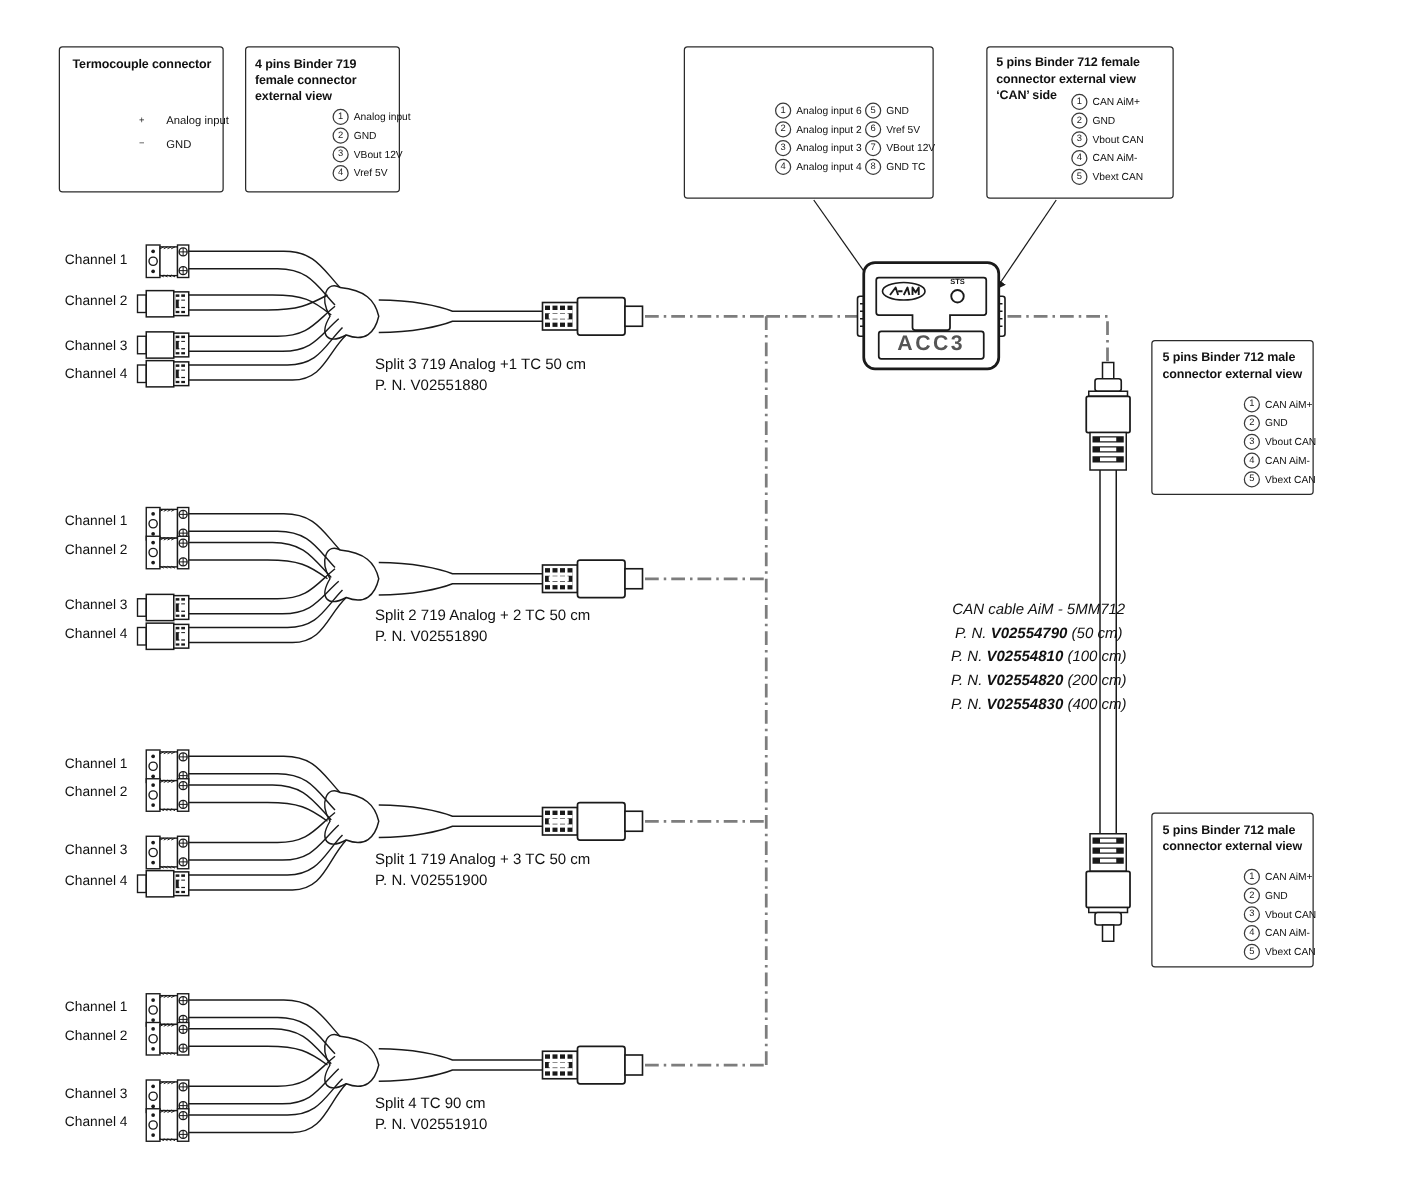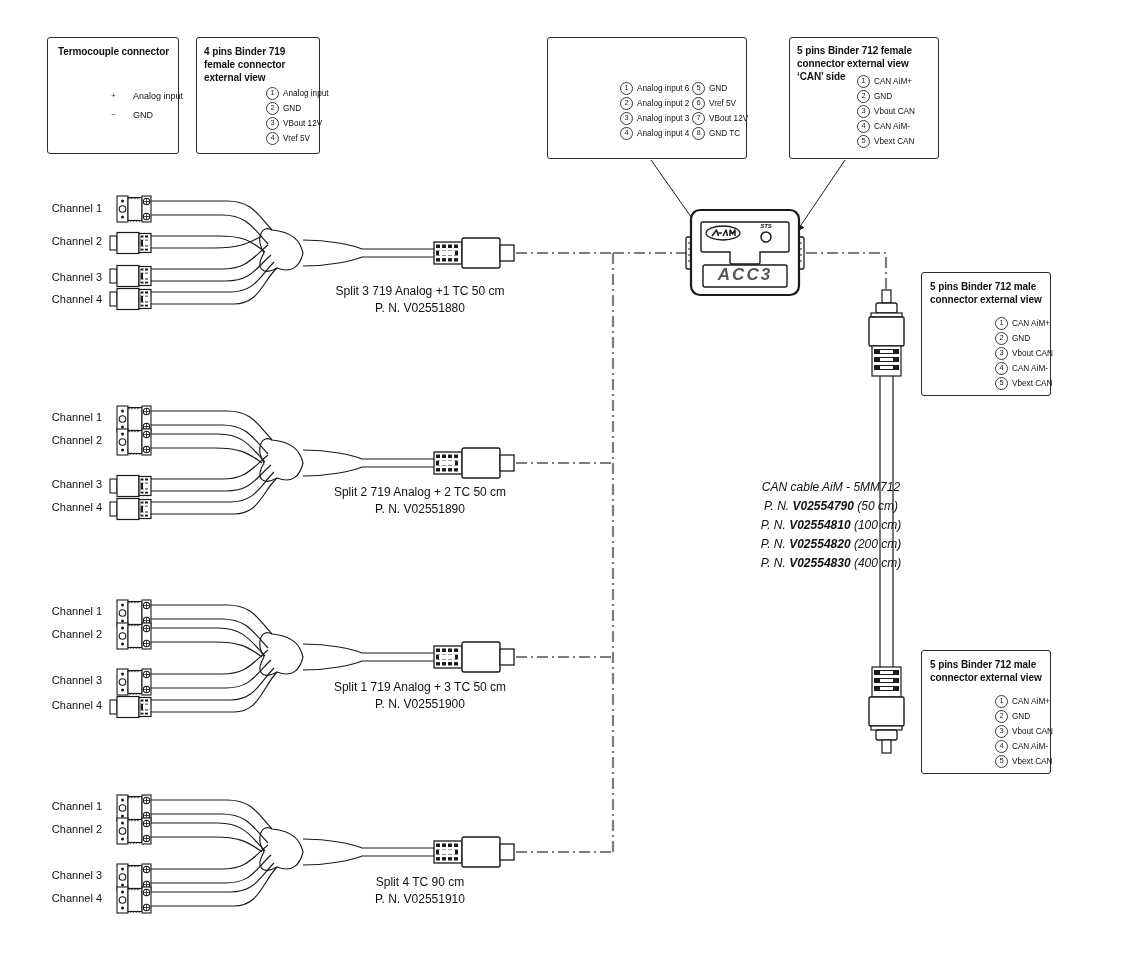--- a/index.html
+++ b/index.html
@@ -11,23 +11,23 @@
   
   .box{position:absolute;border:1px solid #2b2b2b;border-radius:3px;background:#fff;box-sizing:border-box;}
   .box-title{position:absolute;font-size:10px;line-height:13px;font-weight:700;color:#111;letter-spacing:-0.1px;}
   .pinlist{position:absolute;}
   .pinrow{display:flex;align-items:center;height:14px;margin-bottom:1px;}
   .pinnum{width:11px;height:11px;border:1px solid #3a3a3a;border-radius:50%;
           font-size:7.5px;line-height:10px;text-align:center;margin-right:4px;color:#222;flex:none;}
   .pintxt{font-size:8.2px;line-height:11px;white-space:nowrap;color:#111;}
 
   
-  .lbl{position:absolute;font-size:11px;line-height:14px;color:#111;white-space:nowrap;font-style:italic;}
+  .lbl{position:absolute;font-size:11px;line-height:14px;color:#111;white-space:nowrap;}
   .chan{position:absolute;font-size:11px;color:#111;white-space:nowrap;text-align:right;}
-  .cabcap{position:absolute;font-size:12px;line-height:17px;color:#111;text-align:center;white-space:nowrap;}
+  .cabcap{position:absolute;font-size:12px;line-height:17px;color:#111;text-align:left;white-space:nowrap;}
   .cabcap b{font-weight:400;}
   .canblock{position:absolute;font-size:12px;line-height:19px;color:#111;white-space:nowrap;}
   .canblock b{font-weight:700;}
   .canblock .ln{display:block;}
 </style>
 </head>
 <body>
 
 <div class="stage">
 

